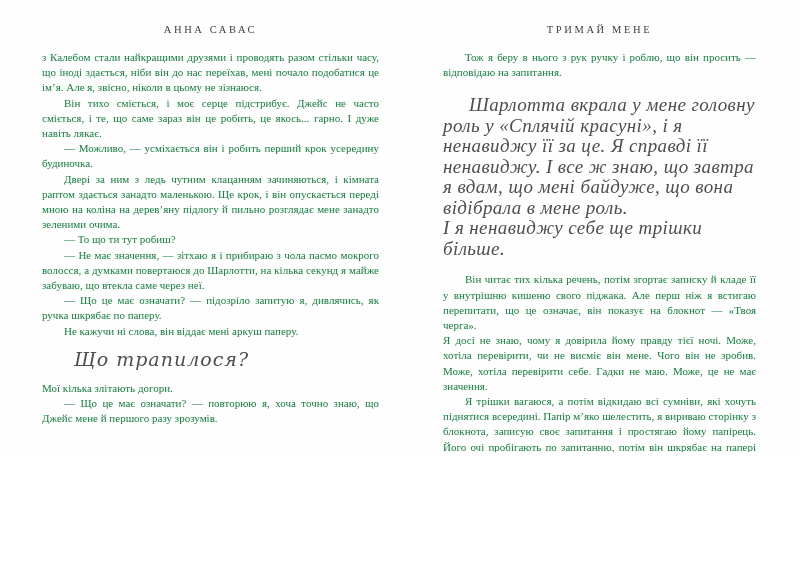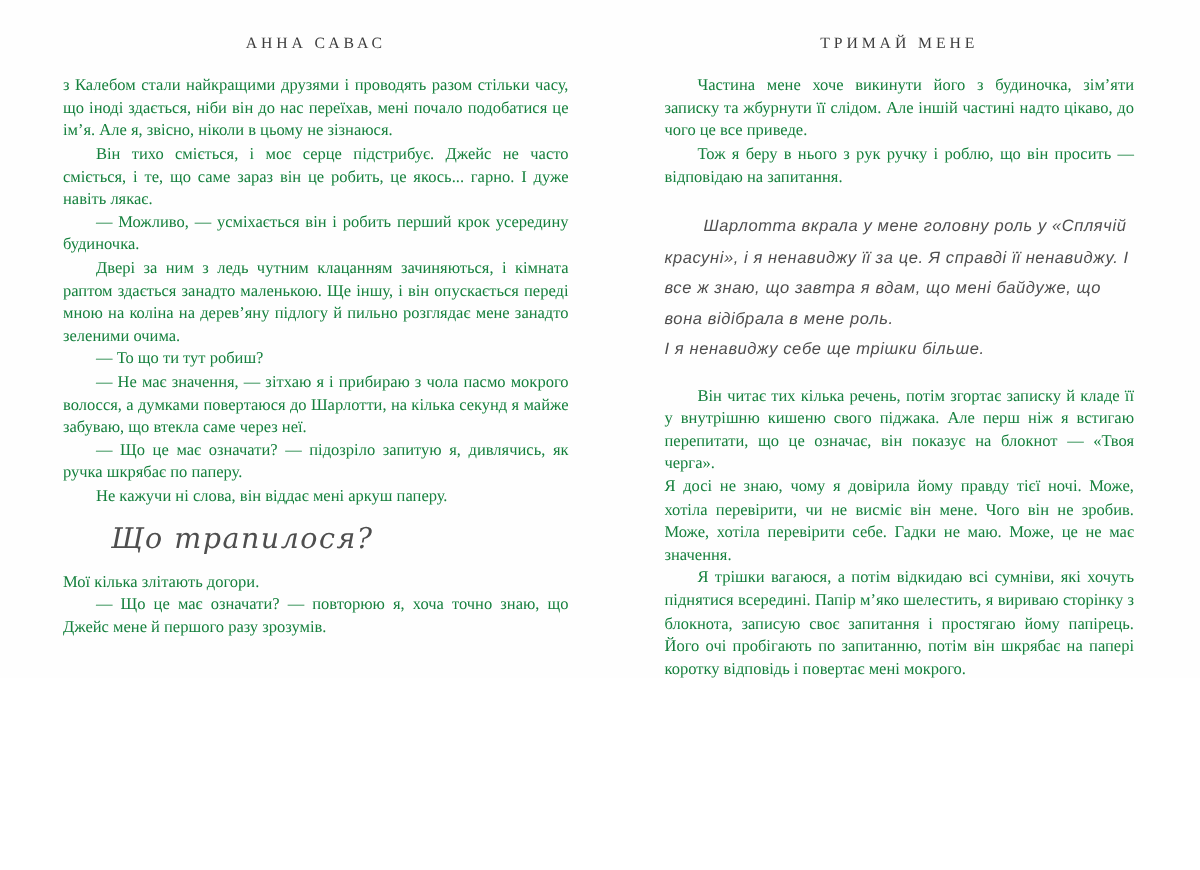--- a/index.html
+++ b/index.html
@@ -48,23 +48,23 @@
     letter-spacing: 1px;
     color: #4e4e4e;
     margin: 9px 0 11px 32px;
   }
   .script-line.answer {
     font-size: 20px;
     margin: 4px 0 12px 24px;
   }
 
   .note {
-    font-family: Liberation Sans, sans-serif;
+    font-family: Liberation Serif, serif;
     font-style: italic;
-    font-size: 11px;
+    font-size: 19px;
     line-height: 20.5px;
     letter-spacing: 0.4px;
     color: #4e4e4e;
     margin: 15px 0 0 0;
     text-indent: 26px;
     text-align: left;
   }
   .note.note-end {
     margin: 0 0 13px 0;
     text-indent: 0;
@@ -84,38 +84,37 @@
 <body>
 
 <div class="spread">
 
   <div class="page page-left">
     <div class="running-head">АННА САВАС</div>
 
     <p class="body">з Калебом стали найкращими друзями і проводять разом стільки часу, що іноді здається, ніби він до нас переїхав, мені почало подобатися це ім’я. Але я, звісно, ніколи в цьому не зізнаюся.</p>
     <p class="body indent">Він тихо сміється, і моє серце підстрибує. Джейс не часто сміється, і те, що саме зараз він це робить, це якось... гарно. І дуже навіть лякає.</p>
     <p class="body indent">— Можливо, — усміхається він і робить перший крок усередину будиночка.</p>
-    <p class="body indent">Двері за ним з ледь чутним клацанням зачиняються, і кімната раптом здається занадто маленькою. Ще іншу, і він опускається переді мною на коліна на дерев’яну підлогу й пильно розглядає мене занадто зеленими очима.</p>
+    <p class="body indent">Двері за ним з ледь чутним клацанням зачиняються, і кімната раптом здається занадто маленькою. Ще крок, і він опускається переді мною на коліна на дерев’яну підлогу й пильно розглядає мене занадто зеленими очима.</p>
     <p class="body indent">— То що ти тут робиш?</p>
     <p class="body indent">— Не має значення, — зітхаю я і прибираю з чола пасмо мокрого волосся, а думками повертаюся до Шарлотти, на кілька секунд я майже забуваю, що втекла саме через неї.</p>
     <p class="body indent">— Що це має означати? — підозріло запитую я, дивлячись, як ручка шкрябає по паперу.</p>
     <p class="body indent">Не кажучи ні слова, він віддає мені аркуш паперу.</p>
 
     <div class="script-line">Що трапилося?</div>
 
     <p class="body">Мої кілька злітають догори.</p>
     <p class="body indent">— Що це має означати? — повторюю я, хоча точно знаю, що Джейс мене й першого разу зрозумів.</p>
 
     <div class="folio">18</div>
   </div>
 
   <div class="page page-right">
     <div class="running-head">ТРИМАЙ МЕНЕ</div>
 
-    <p class="body indent">Частина мене хоче викинути його з будиночка, зім’яти записку та жбурнути її слідом. Але іншій частині надто цікаво, до чого це все приведе.</p>
     <p class="body indent">Тож я беру в нього з рук ручку і роблю, що він просить — відповідаю на запитання.</p>
 
     <div class="note">Шарлотта вкрала у мене головну роль у «Сплячій красуні», і я ненавиджу її за це. Я справді її ненавиджу. І все ж знаю, що завтра я вдам, що мені байдуже, що вона відібрала в мене роль.</div>
     <div class="note note-end">І я ненавиджу себе ще трішки більше.</div>
 
     <p class="body indent">Він читає тих кілька речень, потім згортає записку й кладе її у внутрішню кишеню свого піджака. Але перш ніж я встигаю перепитати, що це означає, він показує на блокнот — «Твоя черга».</p>
     <p class="body">Я досі не знаю, чому я довірила йому правду тієї ночі. Може, хотіла перевірити, чи не висміє він мене. Чого він не зробив. Може, хотіла перевірити себе. Гадки не маю. Може, це не має значення.</p>
     <p class="body indent">Я трішки вагаюся, а потім відкидаю всі сумніви, які хочуть піднятися всередині. Папір м’яко шелестить, я вириваю сторінку з блокнота, записую своє запитання і простягаю йому папірець. Його очі пробігають по запитанню, потім він шкрябає на папері коротку відповідь і повертає мені мокрого.</p>
 
     <div class="script-line">Чому ти тут?</div>

